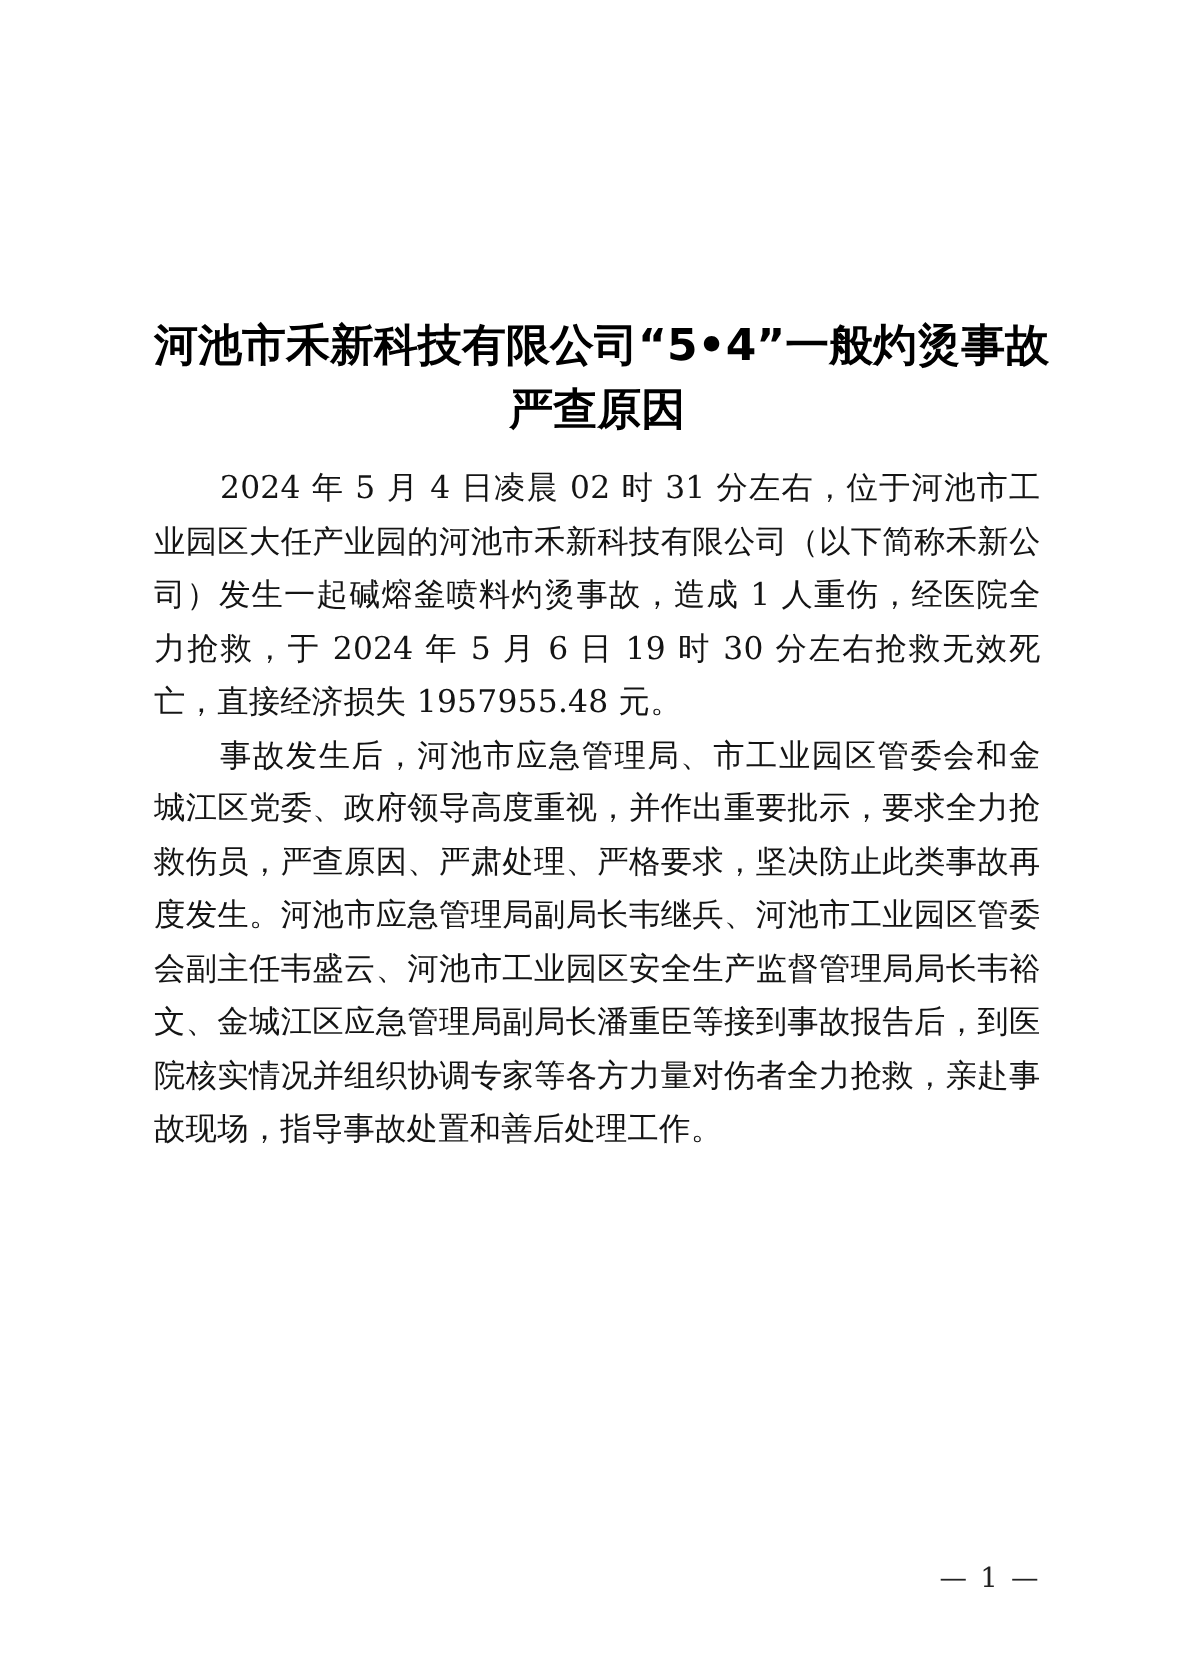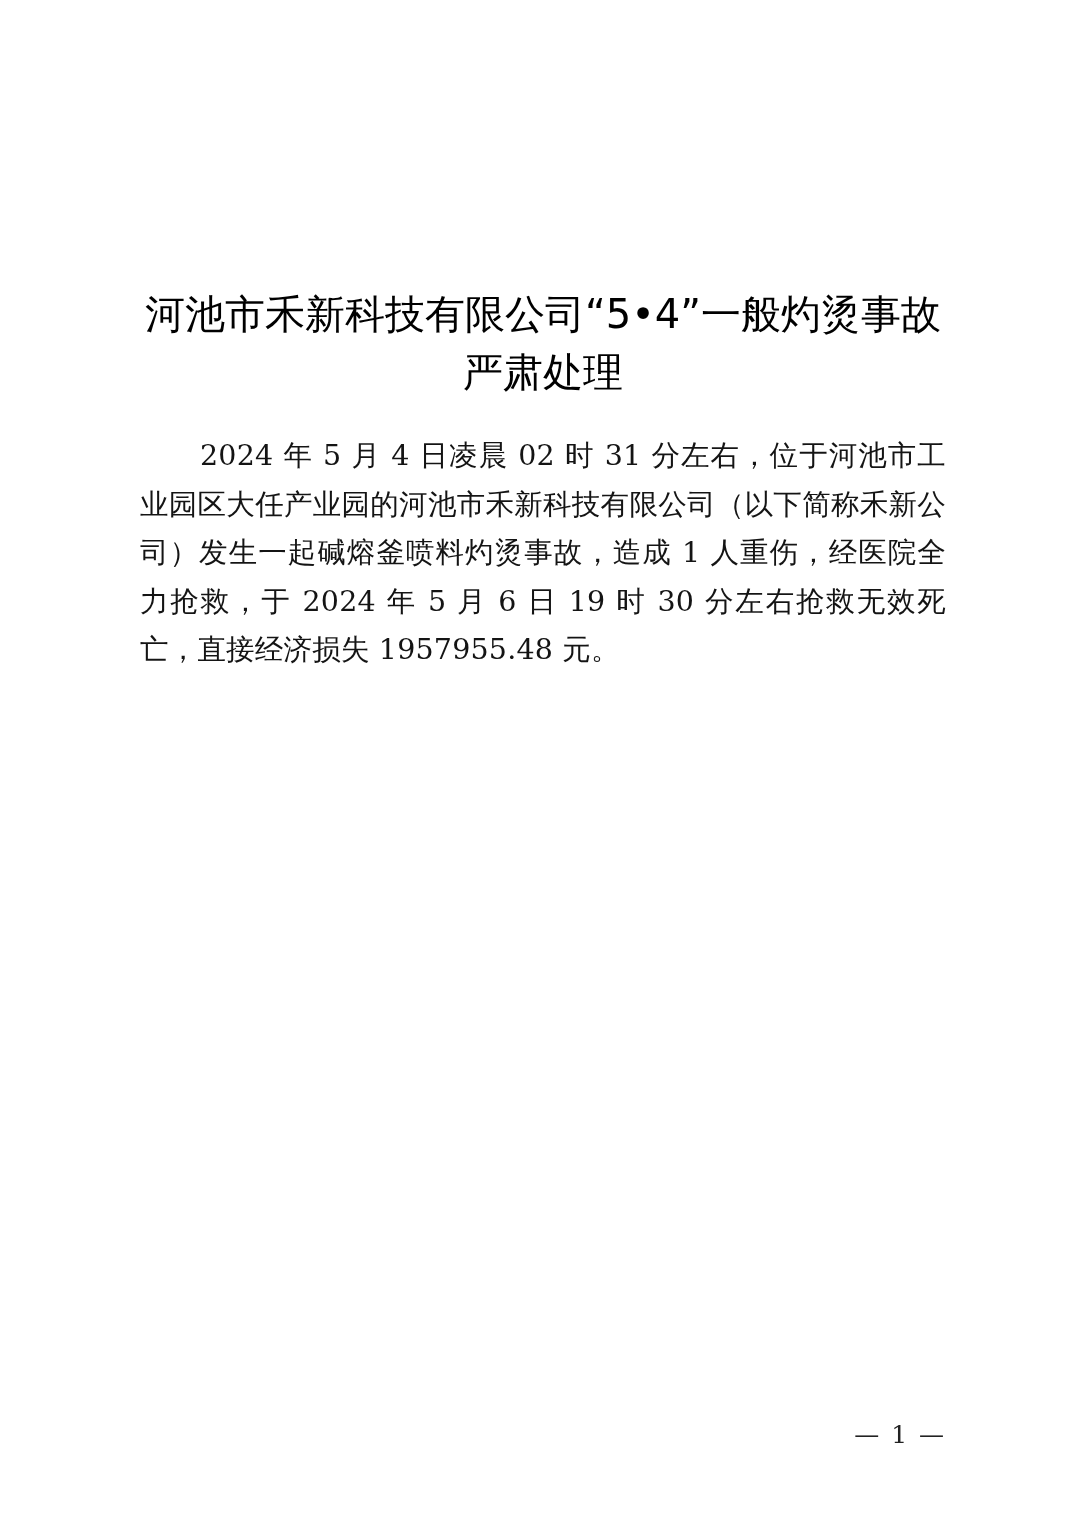--- a/index.html
+++ b/index.html
@@ -27,39 +27,39 @@
   }
 
   
   .doc-title {
     position: absolute;
     left: 140px;
     top: 258px;
     width: 806px;
     text-align: center;
     font-family: "DejaVu Sans", "Liberation Sans", sans-serif;
-    font-weight: 400;
+    font-weight: 700;
     font-size: 40px;
     line-height: 58px;
     letter-spacing: 0px;
     color: #000000;
   }
   .doc-title .title-line {
     display: block;
     white-space: nowrap;
   }
   .doc-title .title-line-2 {
     white-space: normal;
   }
 
   
   .body-block {
     position: absolute;
     left: 140px;
-    top: 432px;
+    top: 420px;
     width: 806px;
   }
 
   .para {
     font-family: "DejaVu Serif", "Liberation Serif", serif;
     font-size: 28.5px;
     line-height: 48.5px;
     text-align: justify;
     text-align-last: left;
     text-justify: inter-character;
@@ -84,24 +84,25 @@
     letter-spacing: 2px;
   }
 </style>
 </head>
 <body>
 
 <div class="page">
 
   <h1 class="doc-title">
     <span class="title-line title-line-1">河池市禾新科技有限公司“5•4”一般灼烫事故</span>
-    <span class="title-line title-line-2">严肃处理</span>
+    <span class="title-line title-line-2">严查原因</span>
   </h1>
 
   <div class="body-block">
     <p class="para">2024 年 5 月 4 日凌晨 02 时 31 分左右，位于河池市工业园区大任产业园的河池市禾新科技有限公司（以下简称禾新公司）发生一起碱熔釜喷料灼烫事故，造成 1 人重伤，经医院全力抢救，于 2024 年 5 月 6 日 19 时 30 分左右抢救无效死亡，直接经济损失 1957955.48 元。</p>
+    <p class="para">事故发生后，河池市应急管理局、市工业园区管委会和金城江区党委、政府领导高度重视，并作出重要批示，要求全力抢救伤员，严查原因、严肃处理、严格要求，坚决防止此类事故再度发生。河池市应急管理局副局长韦继兵、河池市工业园区管委会副主任韦盛云、河池市工业园区安全生产监督管理局局长韦裕文、金城江区应急管理局副局长潘重臣等接到事故报告后，到医院核实情况并组织协调专家等各方力量对伤者全力抢救，亲赴事故现场，指导事故处置和善后处理工作。</p>
   </div>
 
   <div class="page-footer">
     <span>— 1 —</span>
   </div>
 
 </div>
 
 </body></html>

